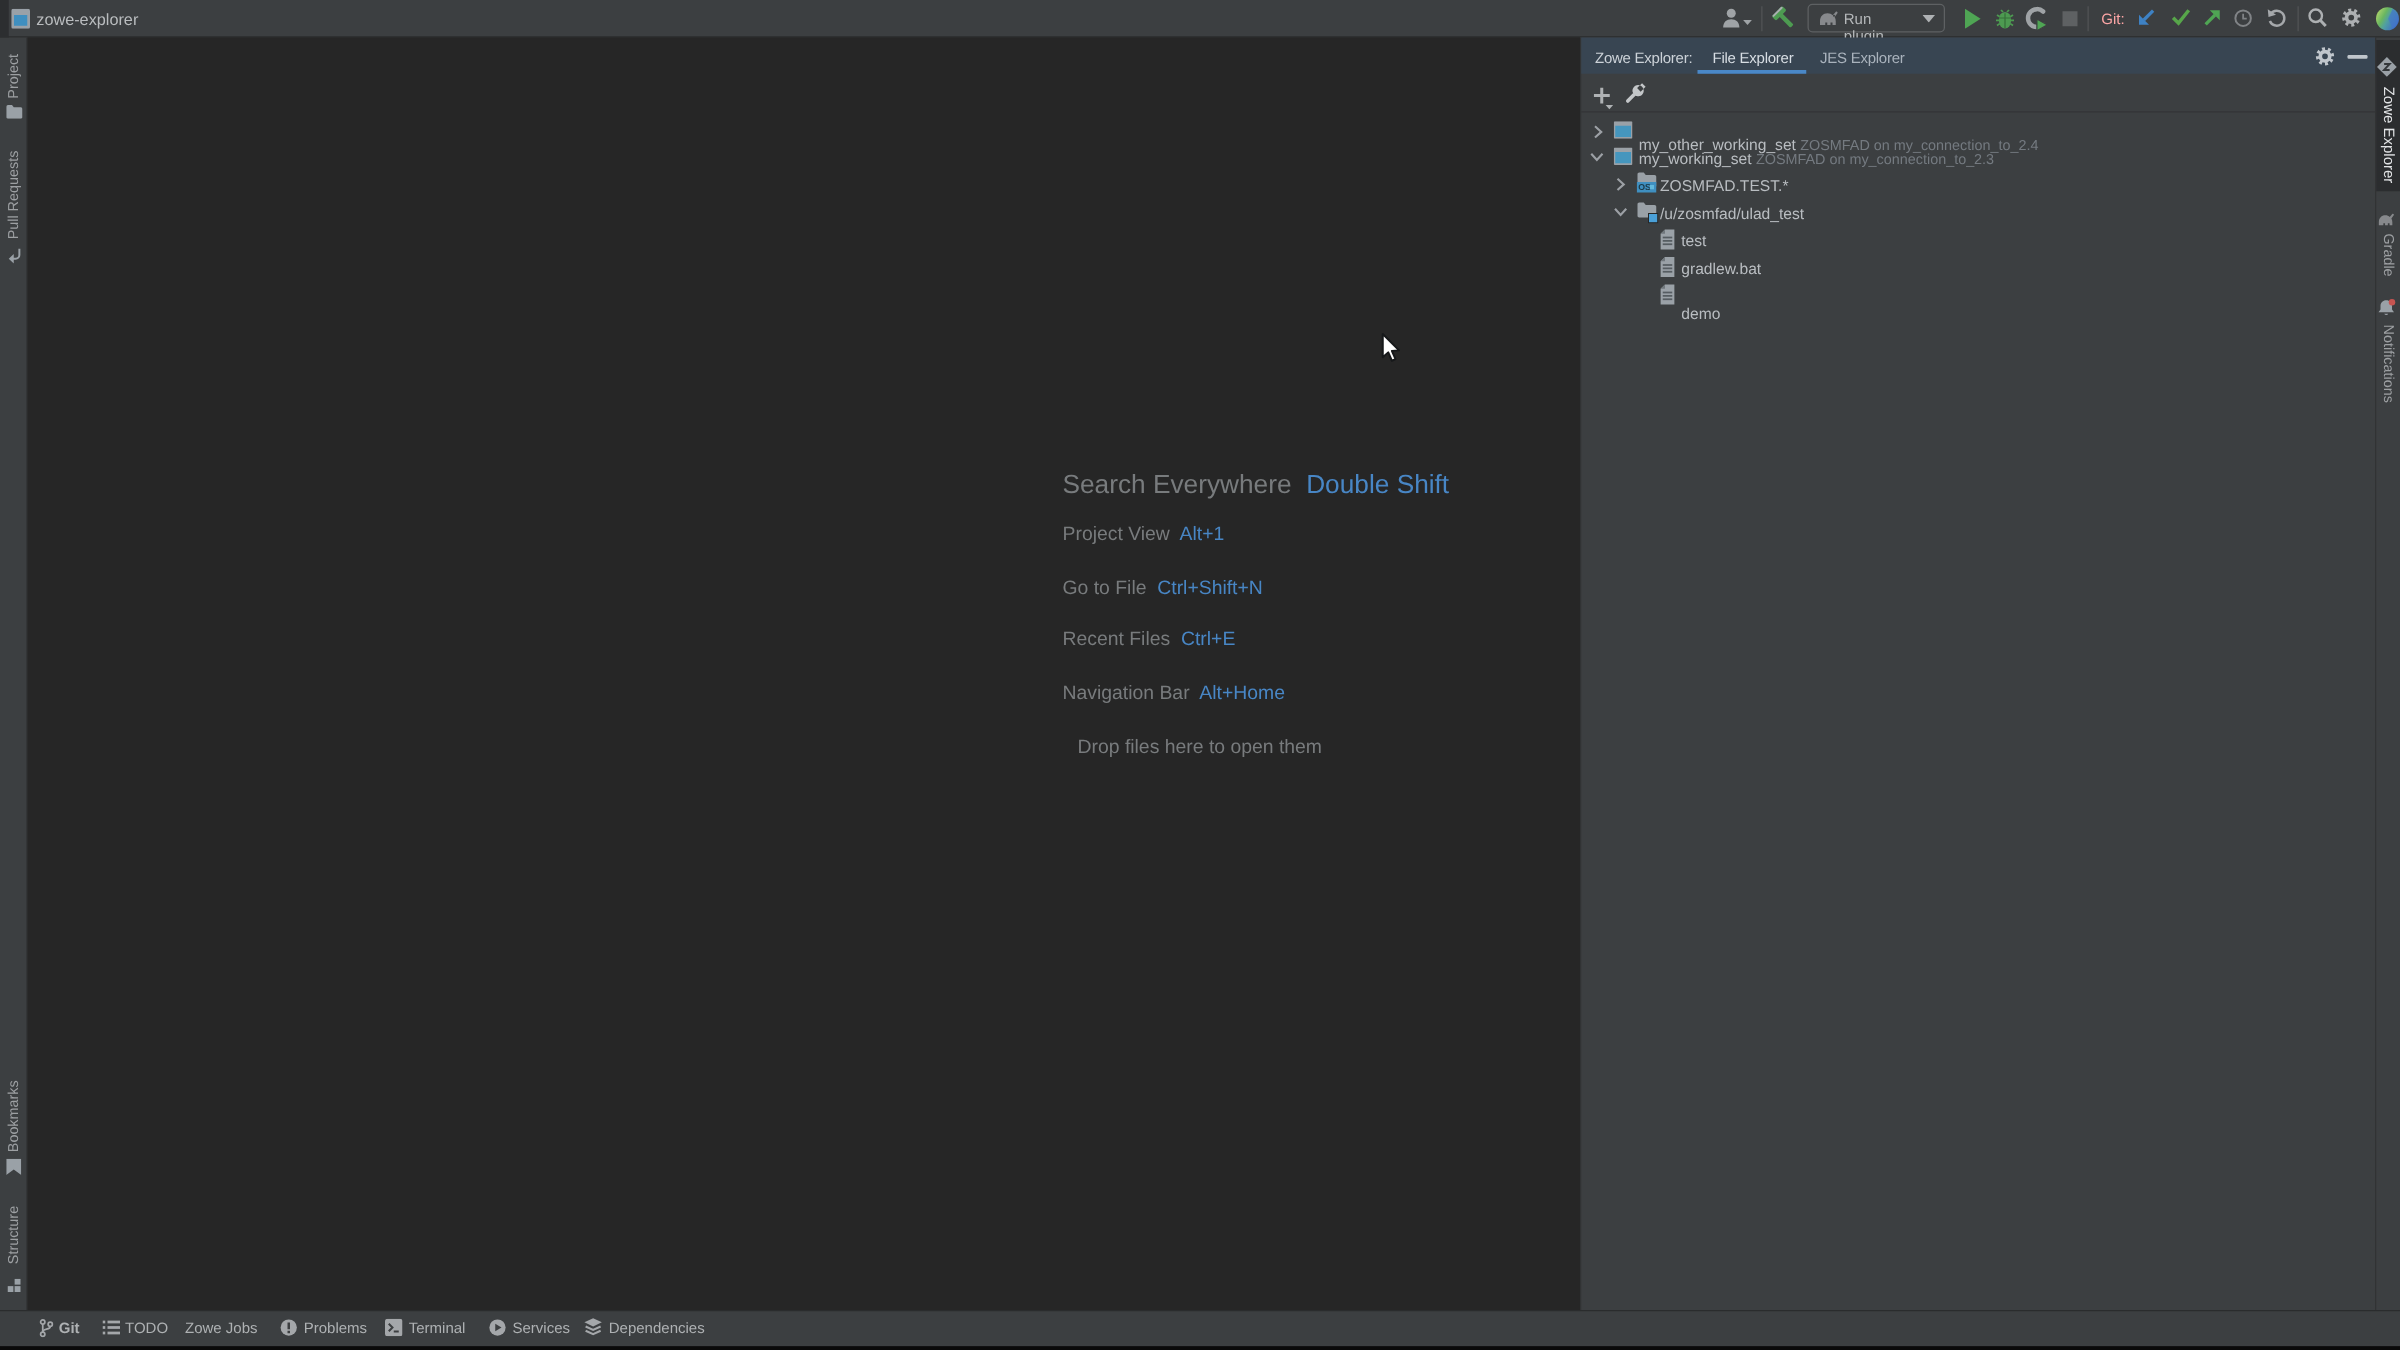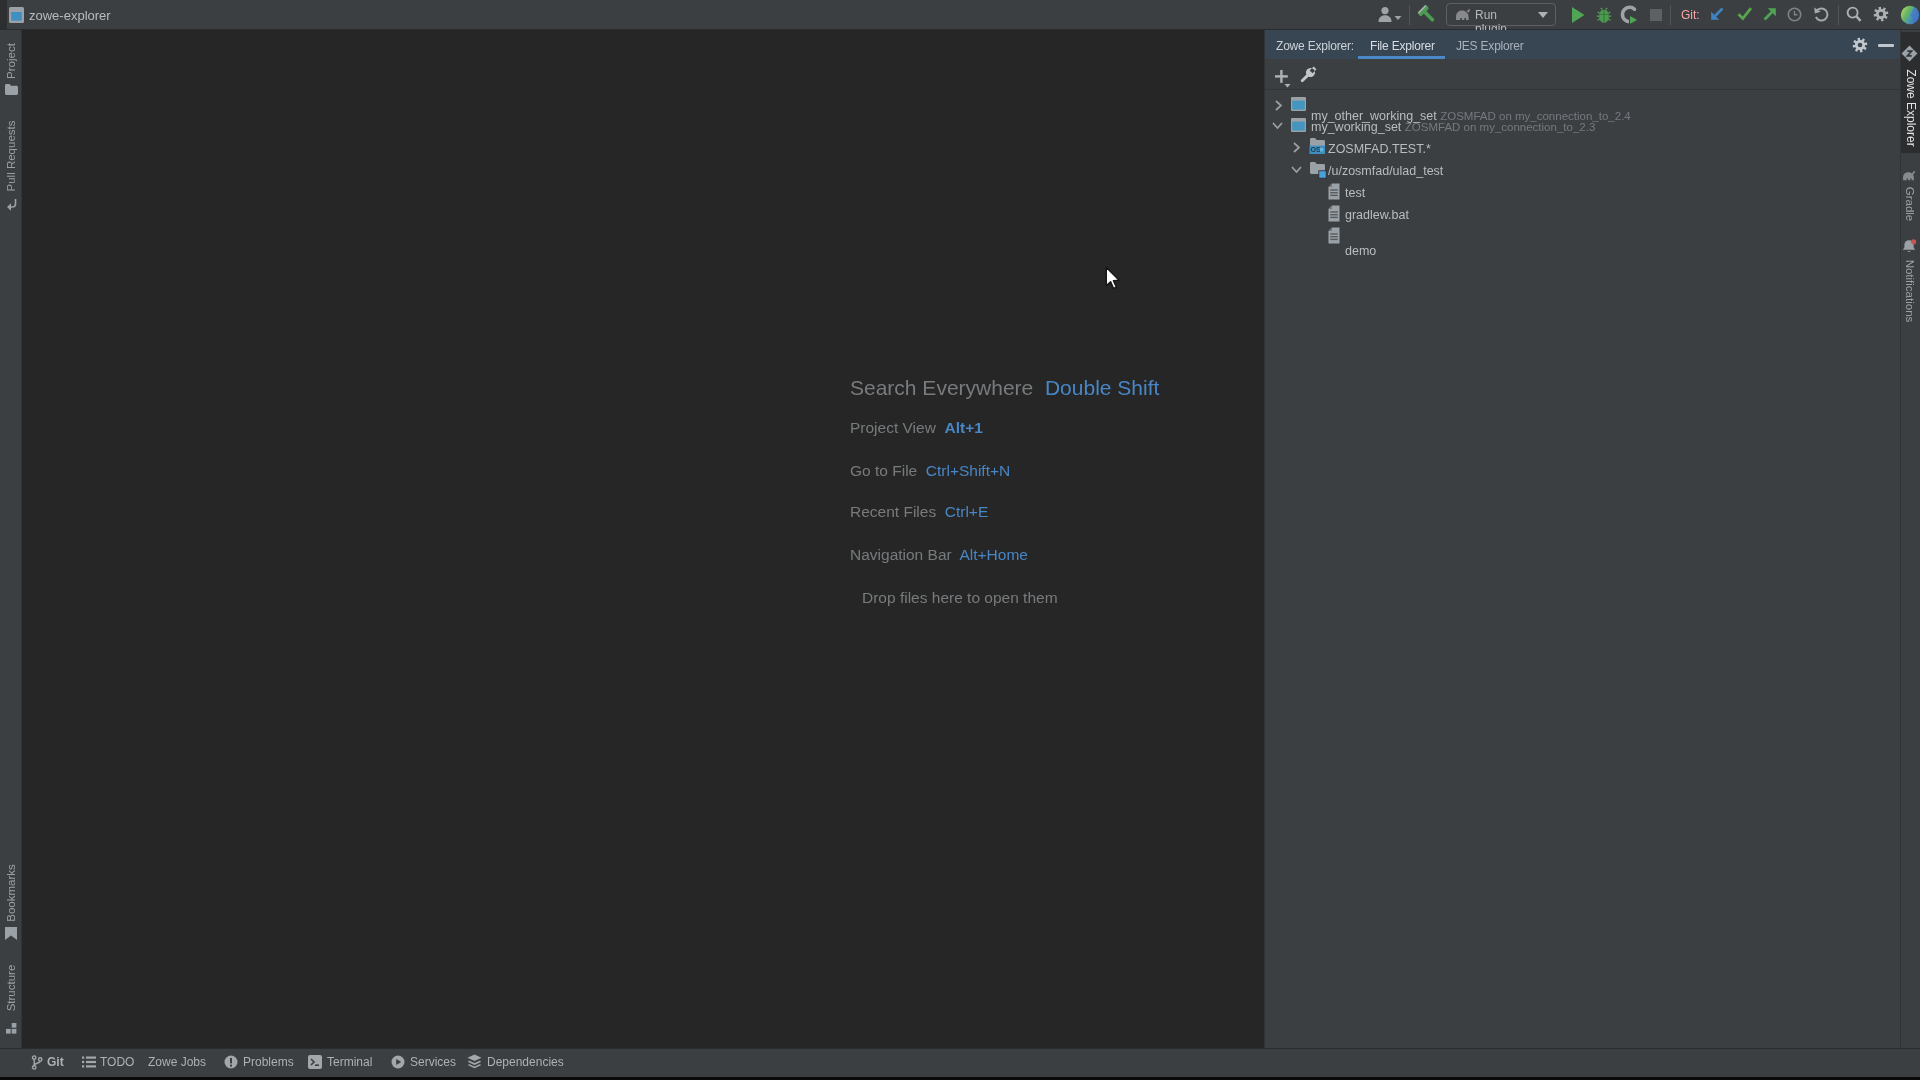--- a/index.html
+++ b/index.html
@@ -145,21 +145,21 @@
     <path d="M0,0 H12 V13 L6,8.6 L0,13 Z" fill="#9aa1a7"></path>
   </svg>
   <div class="abs vtextL" style="left:-39px;top:982px;width:100px;height:12px;font-size:11.5px;color:#9da0a3;">Structure</div>
   <svg class="abs" style="left:6px;top:1023px;" width="11" height="11" viewBox="0 0 11 11">
     <rect x="5.7" y="0" width="4.7" height="4.7" fill="#9aa1a7"></rect>
     <rect x="0" y="5.9" width="4.7" height="4.7" fill="#9aa1a7"></rect>
     <rect x="5.7" y="5.9" width="4.7" height="4.7" fill="#9aa1a7"></rect>
   </svg>
 
   <div class="abs" style="left:850px;top:376px;font-size:21px;color:#787b7d;">Search Everywhere&nbsp; <span style="color:#4886c5;">Double Shift</span></div>
-  <div class="abs" style="left:850px;top:419px;font-size:15.5px;color:#787b7d;">Project View&nbsp; <span style="color:#4886c5;font-weight:bold;">Alt+1</span></div>
+  <div class="abs" style="left:850px;top:419px;font-size:15.5px;color:#787b7d;">Project View&nbsp; <span style="color:#4886c5;">Alt+1</span></div>
   <div class="abs" style="left:850px;top:462px;font-size:15.5px;color:#787b7d;">Go to File&nbsp; <span style="color:#4886c5;">Ctrl+Shift+N</span></div>
   <div class="abs" style="left:850px;top:503px;font-size:15.5px;color:#787b7d;">Recent Files&nbsp; <span style="color:#4886c5;">Ctrl+E</span></div>
   <div class="abs" style="left:850px;top:546px;font-size:15.5px;color:#787b7d;">Navigation Bar&nbsp; <span style="color:#4886c5;">Alt+Home</span></div>
   <div class="abs" style="left:850px;top:589px;font-size:15.5px;color:#787b7d;margin-left:12px;">Drop files here to open them</div>
 
   <svg class="abs" style="left:1104px;top:266px;" width="20" height="26" viewBox="0 0 20 26">
     <path d="M2.2,1.2 L2.2,19.8 L6.6,15.9 L9.5,22.6 L12.4,21.3 L9.5,14.7 L15.2,14.3 Z" fill="#ffffff" stroke="#16181a" stroke-width="1.6" stroke-linejoin="round"></path>
   </svg>
 
   <div class="abs" style="left:1265px;top:30px;width:635px;height:29px;background:#384552;"></div>

